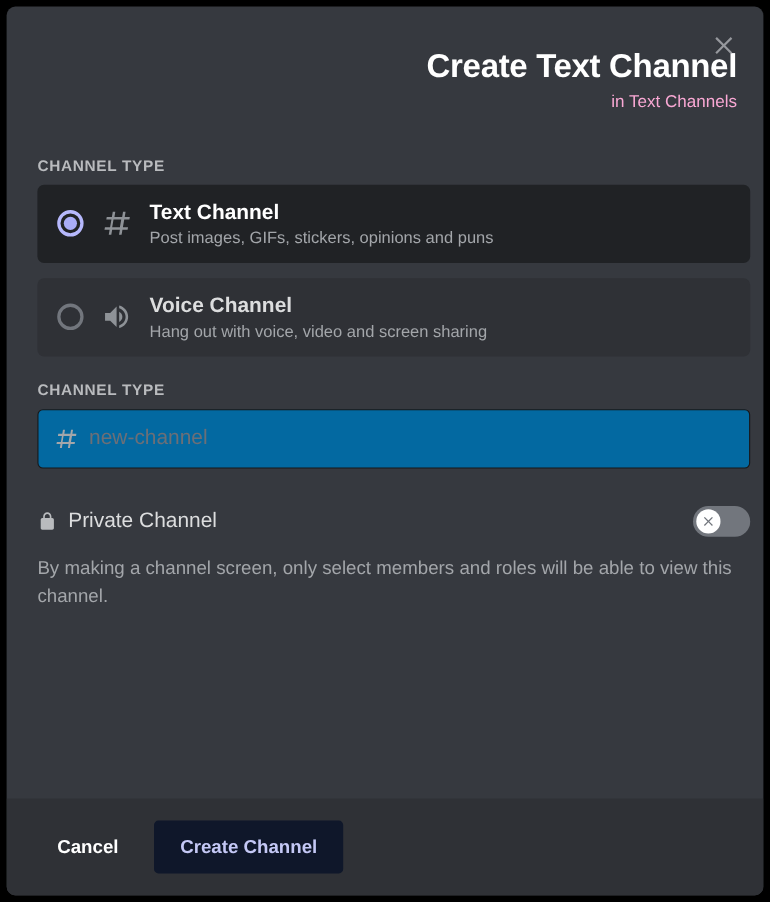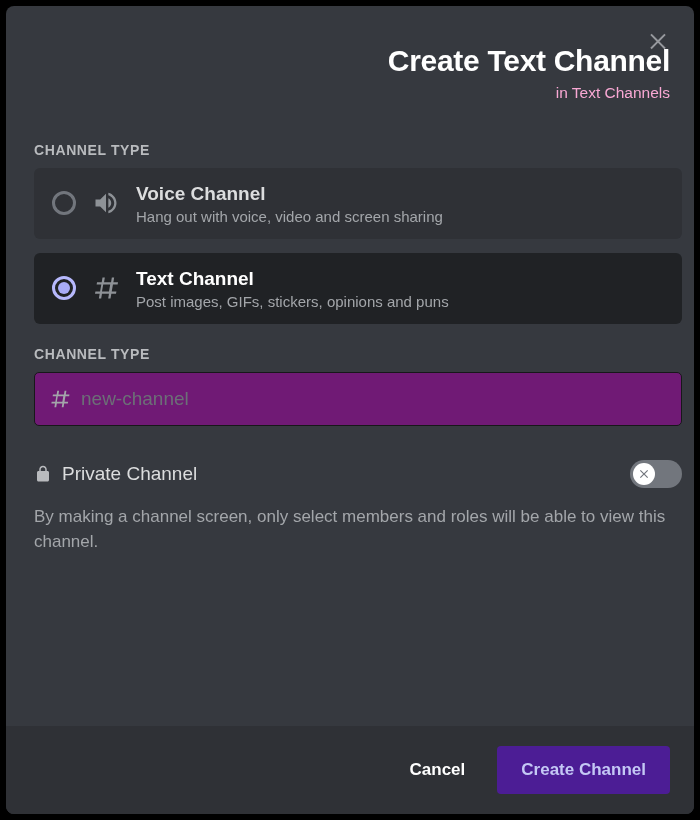--- a/index.html
+++ b/index.html
@@ -104,21 +104,21 @@
       color: #dcddde;
       line-height: 1.25;
     }
     .option-card.selected .option-title { color: #ffffff; }
     .option-desc {
       font-size: 15px;
       color: #a3a6aa;
       margin-top: 2px;
     }
     .input-wrap {
-      background: #701a75;
+      background: #0369a1;
       border: 1px solid #17181a;
       border-radius: 5px;
       height: 54px;
       display: flex;
       align-items: center;
       padding: 0 14px;
       gap: 10px;
     }
     .input-hash { color: #a3a6aa; display: flex; }
     .channel-input {
@@ -170,38 +170,37 @@
     .private-desc {
       margin-top: 16px;
       font-size: 17px;
       line-height: 1.5;
       color: #a3a6aa;
     }
     .modal-footer {
       background: #2f3136;
       padding: 20px 24px;
       display: flex;
-      justify-content: flex-end;
       gap: 10px;
       align-items: center;
     }
     .btn {
       border: none;
       font-size: 17px;
       font-weight: 600;
       border-radius: 4px;
       cursor: pointer;
       padding: 12px 22px;
     }
     .btn-cancel {
       background: transparent;
       color: #ffffff;
     }
     .btn-create {
-      background: #4c1d95;
+      background: #0f172a;
       color: #c4c8f5;
       padding: 14px 24px;
     }
   </style>
 </head>
 <body>
 
 <div class="modal">
 
   <div class="close-btn">
@@ -214,43 +213,43 @@
 
   <div class="modal-header">
     <div class="modal-title">Create Text Channel</div>
     <div class="modal-subtitle">in Text Channels</div>
   </div>
 
   <div class="modal-body">
 
     <div class="section-label first">CHANNEL TYPE</div>
 
+    <div class="option-card selected">
+      <div class="radio"></div>
+      <div class="type-icon">
+        <svg width="28" height="28" viewBox="0 0 24 24">
+            <path fill="currentColor" d="M5.88 21L6.56 17H2.56L2.92 15H6.92L7.96 9H3.96L4.32 7H8.32L9 3H11L10.32 7H16.32L17 3H19L18.32 7H22.32L21.96 9H17.96L16.92 15H20.92L20.56 17H16.56L15.88 21H13.88L14.56 17H8.56L7.88 21H5.88M9.6 9L8.56 15H14.56L15.6 9H9.6Z"></path>
+          </svg>
+      </div>
+      <div class="option-text">
+        <div class="option-title">Text Channel</div>
+        <div class="option-desc">Post images, GIFs, stickers, opinions and puns</div>
+      </div>
+    </div>
+
     <div class="option-card">
       <div class="radio"></div>
       <div class="type-icon">
         <svg width="28" height="28" viewBox="0 0 24 24">
             <path fill="currentColor" d="M14 3.23v2.06c2.89.86 5 3.54 5 6.71s-2.11 5.85-5 6.71v2.06c4.01-.91 7-4.49 7-8.77s-2.99-7.86-7-8.77M16.5 12c0-1.77-1-3.29-2.5-4.03v8.05c1.5-.73 2.5-2.25 2.5-4.02M3 9v6h4l5 5V4L7 9H3z"></path>
           </svg>
       </div>
       <div class="option-text">
         <div class="option-title">Voice Channel</div>
         <div class="option-desc">Hang out with voice, video and screen sharing</div>
-      </div>
-    </div>
-
-    <div class="option-card selected">
-      <div class="radio"></div>
-      <div class="type-icon">
-        <svg width="28" height="28" viewBox="0 0 24 24">
-            <path fill="currentColor" d="M5.88 21L6.56 17H2.56L2.92 15H6.92L7.96 9H3.96L4.32 7H8.32L9 3H11L10.32 7H16.32L17 3H19L18.32 7H22.32L21.96 9H17.96L16.92 15H20.92L20.56 17H16.56L15.88 21H13.88L14.56 17H8.56L7.88 21H5.88M9.6 9L8.56 15H14.56L15.6 9H9.6Z"></path>
-          </svg>
-      </div>
-      <div class="option-text">
-        <div class="option-title">Text Channel</div>
-        <div class="option-desc">Post images, GIFs, stickers, opinions and puns</div>
       </div>
     </div>
 
     <div class="section-label">CHANNEL TYPE</div>
 
     <div class="input-wrap">
       <span class="input-hash">
         <svg width="22" height="22" viewBox="0 0 24 24">
             <path fill="currentColor" d="M5.88 21L6.56 17H2.56L2.92 15H6.92L7.96 9H3.96L4.32 7H8.32L9 3H11L10.32 7H16.32L17 3H19L18.32 7H22.32L21.96 9H17.96L16.92 15H20.92L20.56 17H16.56L15.88 21H13.88L14.56 17H8.56L7.88 21H5.88M9.6 9L8.56 15H14.56L15.6 9H9.6Z"></path>
           </svg>

